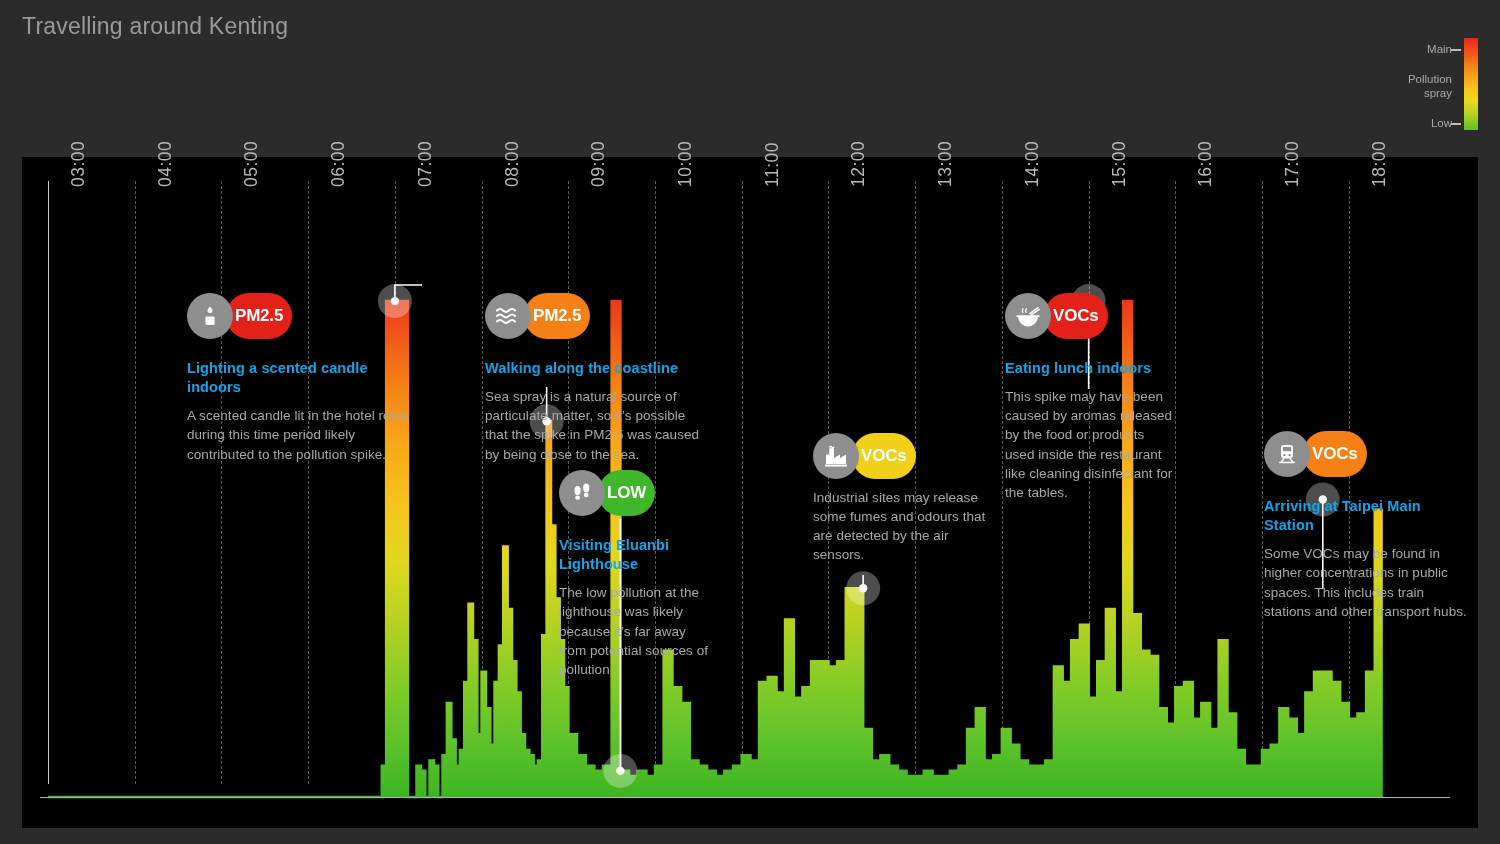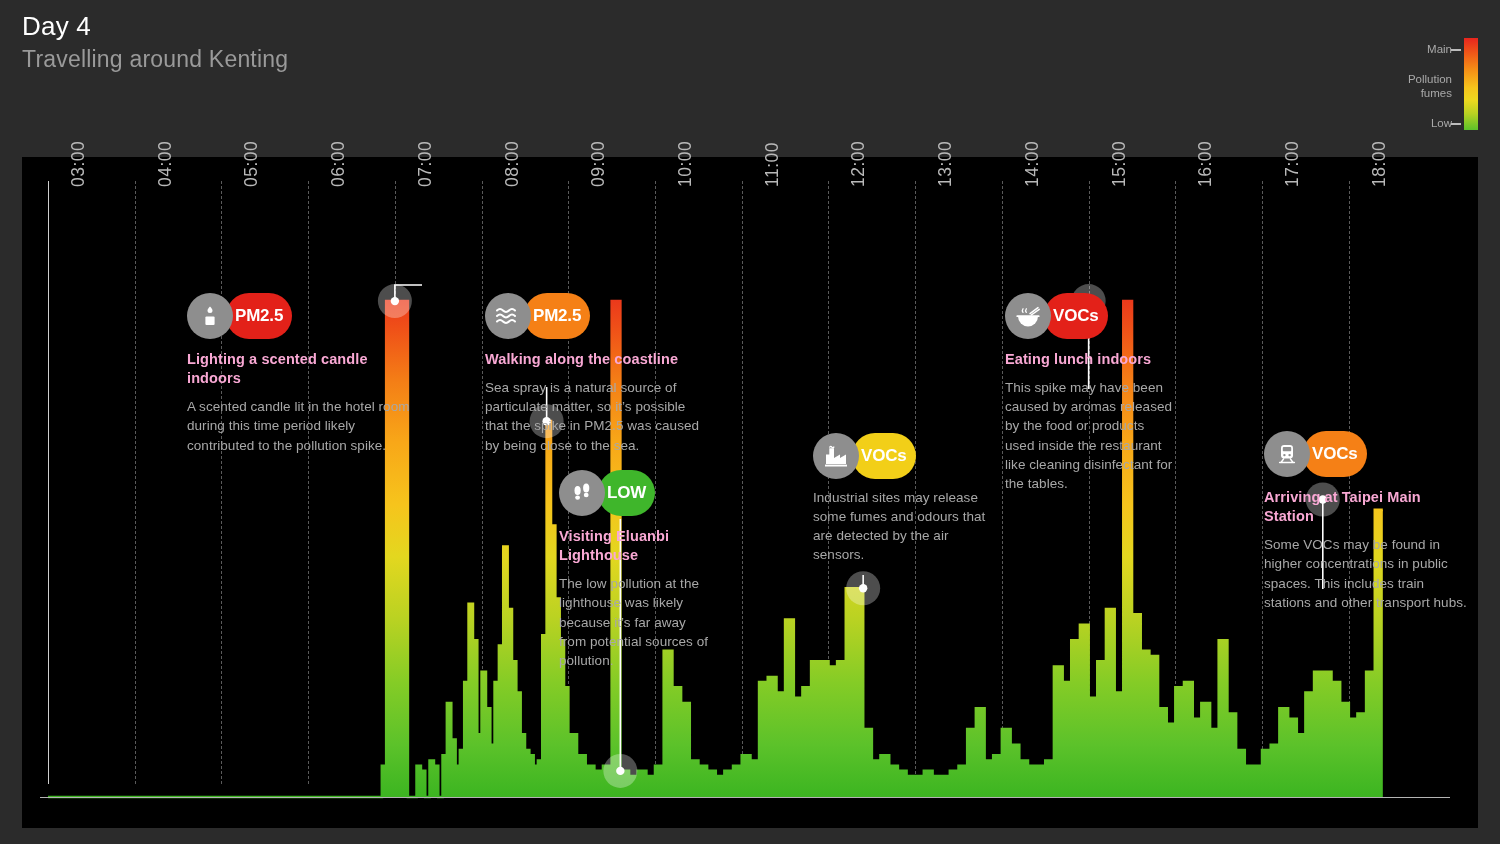--- a/index.html
+++ b/index.html
@@ -85,42 +85,41 @@
     position:relative; z-index:2;
   }
   .badge {
     height:46px; border-radius:23px; display:flex; align-items:center;
     justify-content:center; color:#fff; font-size:17px; font-weight:600;
     padding:12px 9px; min-width:46px; margin-left:-7px; position:relative; z-index:1;
     letter-spacing:-.2px;
   }
   .badge.wide { min-width:52px; }
   .annot-title {
-    font-size:14.5px; font-weight:700; color:#f9a8d4; margin-top:11px;
+    font-size:14.5px; font-weight:700; color:#0ea5e9; margin-top:20px;
     line-height:1.32; letter-spacing:.1px;
   }
   .annot-body {
     font-size:13.5px; color:#a8a8a8; margin-top:9px; line-height:1.42;
     letter-spacing:.05px;
   }
 </style>
 </head>
 <body>
 
 <div id="header">
-  <div id="title">Day 4</div>
   <div id="subtitle">Travelling around Kenting</div>
 </div>
 
 <div id="legend">
   <div class="legend-label" id="legend-high">Main</div>
   <div class="legend-tick" id="tick-high"></div>
   <div class="legend-label" id="legend-mid">
     <span>Pollution</span><br>
-    <span>fumes</span>
+    <span>spray</span>
   </div>
   <div class="legend-label" id="legend-low">Low</div>
   <div class="legend-tick" id="tick-low"></div>
   <div id="legend-bar"></div>
 </div>
 
 <div id="panel">
   <div id="plot">
     <div id="gridlines">
         <div class="gridline solid" style="left: 26px;"></div>

